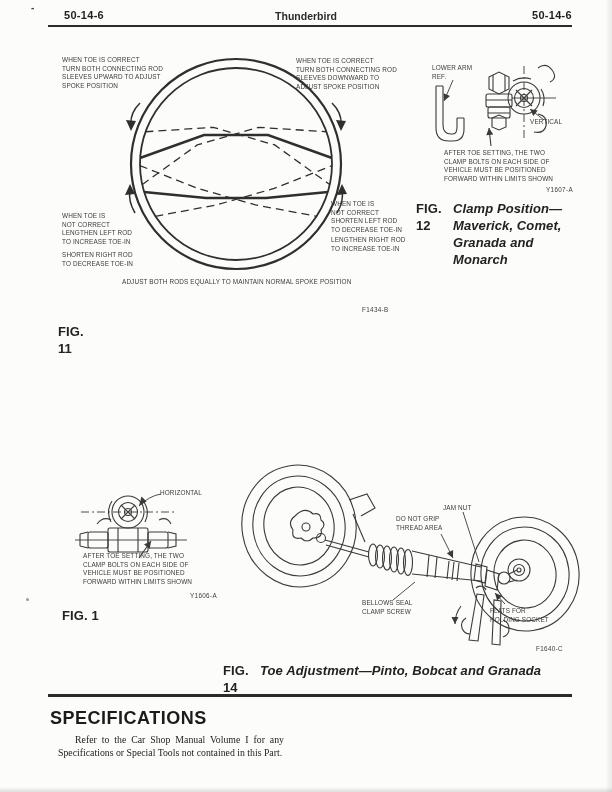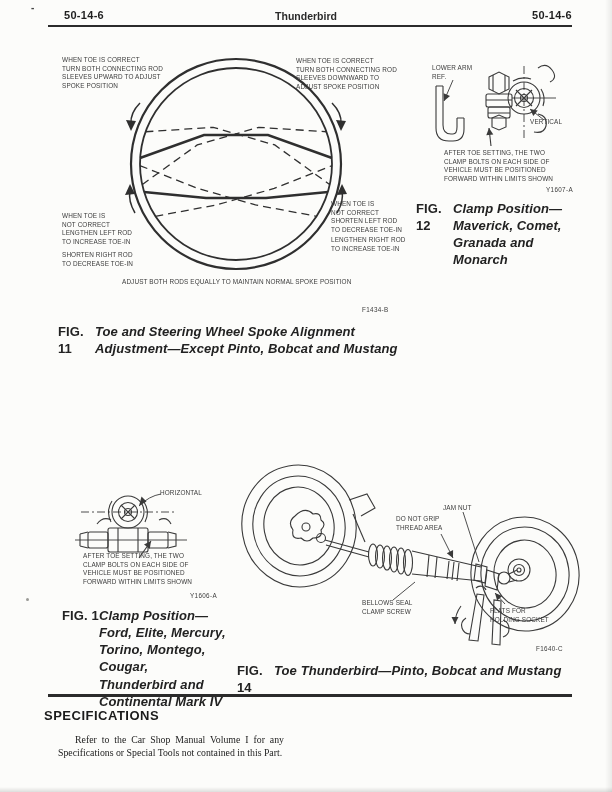--- a/index.html
+++ b/index.html
@@ -19,21 +19,21 @@
   .corner-mark { position:absolute; left:31px; top:2px; font-size:10px; font-weight:bold; color:#444; }
   .speck { position:absolute; left:26px; top:598px; width:3px; height:3px; background:#9a9a96; border-radius:50%; }
   .note { position:absolute; font-size:6.4px; line-height:1.34; letter-spacing:0.12px;
     white-space:pre-line; color:#3b3b3b; }
   .nowrap { white-space:nowrap; }
   .ref { position:absolute; font-size:6.3px; letter-spacing:0.35px; color:#3b3b3b; }
   .caption { position:absolute; display:flex; font-weight:bold; font-size:13px; line-height:1.32; color:#222; letter-spacing:0.1px; }
   .cap-label { flex:0 0 37px; }
   .cap-text { flex:0 0 auto;font-style:italic; }
   .svg-fig { position:absolute; }
-  .specs-heading { position:absolute; left:44px; top:708px; font-size:13px; font-weight:bold; letter-spacing:0.5px; color:#1b1b1b; }
+  .specs-heading { position:absolute; left:50px; top:708px; font-size:18px; font-weight:bold; letter-spacing:0.5px; color:#1b1b1b; }
   .specs-body { position:absolute; left:58px; top:733px; width:226px;
     font-family:"Liberation Serif", serif; font-size:9.8px; line-height:1.33;
     text-align:justify; text-indent:17px; color:#222; }
 </style>
 </head>
 <body>
 
 <div class="page">
 
   <div class="corner-mark">-</div>
@@ -92,21 +92,20 @@
   <div class="note" style="left:331px; top:200px">WHEN TOE IS
 NOT CORRECT
 SHORTEN LEFT ROD
 TO DECREASE TOE-IN</div>
   <div class="note" style="left:331px; top:236px">LENGTHEN RIGHT ROD
 TO INCREASE TOE-IN</div>
   <div class="note nowrap" style="left:122px; top:278px">ADJUST BOTH RODS EQUALLY TO MAINTAIN NORMAL SPOKE POSITION</div>
   <div class="ref" style="left:362px; top:306px">F1434-B</div>
   <div class="caption" style="left:58px; top:323px; width:352px">
     <span class="cap-label">FIG. 11</span>
-    <span class="cap-text" style="width:312px">Toe and Steering Wheel Spoke Alignment Adjustment—Except Pinto, Bobcat and Mustang</span>
   </div>
 
   <svg class="svg-fig" style="left:420px; top:56px" width="170" height="92" viewBox="0 0 170 92">
     <g fill="none" stroke="#3a3a3a" stroke-width="1.1">
       <path d="M 16 30 V 72 Q 16 85 29 85 L 33 85 Q 44 85 44 73 V 62"></path>
       <path d="M 23 30 V 69 Q 23 78 31 78 L 33 78 Q 37 78 37 71 V 62"></path>
       <path d="M 16 30 H 23 M 37 62 H 44"></path>
       <path d="M 33 24 L 24 45" stroke-width="0.9"></path>
       <path d="M 69 21 L 79 16 L 89 21 L 89 33 L 79 38 L 69 33 Z"></path>
       <path d="M 73 19 V 35 M 85 19 V 35"></path>
@@ -175,21 +174,20 @@
   </svg>
 
   <div class="note" style="left:160px; top:489px">HORIZONTAL</div>
   <div class="note" style="left:83px; top:552px">AFTER TOE SETTING, THE TWO
 CLAMP BOLTS ON EACH SIDE OF
 VEHICLE MUST BE POSITIONED
 FORWARD WITHIN LIMITS SHOWN</div>
   <div class="ref" style="left:190px; top:592px">Y1606-A</div>
   <div class="caption" style="left:62px; top:607px; width:175px">
     <span class="cap-label">FIG. 1</span>
-    <span class="cap-text" style="width:130px">Clamp Position—Ford, Elite, Mercury, Torino, Montego, Cougar, Thunderbird and Continental Mark IV</span>
   </div>
 
   <svg class="svg-fig" style="left:233px; top:450px" width="352" height="208" viewBox="0 0 352 208">
     <g fill="none" stroke="#3a3a3a" stroke-width="1.1">
       <g transform="rotate(-10 66 76)">
         <ellipse cx="66" cy="76" rx="57" ry="61"></ellipse>
         <ellipse cx="66" cy="76" rx="46" ry="50"></ellipse>
         <ellipse cx="66" cy="76" rx="35" ry="39"></ellipse>
       </g>
       <path d="M 62 66 q 10 -10 18 -2 q 8 -2 8 6 q 6 4 0 10 q 2 8 -8 8 q -6 6 -12 0 q -10 2 -8 -8 q -6 -8 2 -14"></path>
@@ -240,23 +238,23 @@
   </svg>
 
   <div class="note" style="left:443px; top:504px">JAM NUT</div>
   <div class="note" style="left:396px; top:515px">DO NOT GRIP
 THREAD AREA</div>
   <div class="note" style="left:362px; top:599px">BELLOWS SEAL
 CLAMP SCREW</div>
   <div class="note" style="left:490px; top:607px">FLATS FOR
 HOLDING SOCKET</div>
   <div class="ref" style="left:536px; top:645px">F1640-C</div>
-  <div class="caption" style="left:237px; top:662px; width:270px">
+  <div class="caption" style="left:223px; top:662px; width:270px">
     <span class="cap-label">FIG. 14</span>
-    <span class="cap-text nowrap">Toe Thunderbird—Pinto, Bobcat and Mustang</span>
+    <span class="cap-text nowrap">Toe Adjustment—Pinto, Bobcat and Granada</span>
   </div>
 
   <div class="rule" style="left:48px; top:694px; width:524px; height:2.5px"></div>
   <div class="specs-heading">SPECIFICATIONS</div>
   <div class="specs-body">Refer to the Car Shop Manual Volume I for any Specifications or Special Tools not contained in this Part.</div>
 
   <div class="speck"></div>
   <div class="edge-right"></div>
   <div class="edge-bottom"></div>
 </div>

